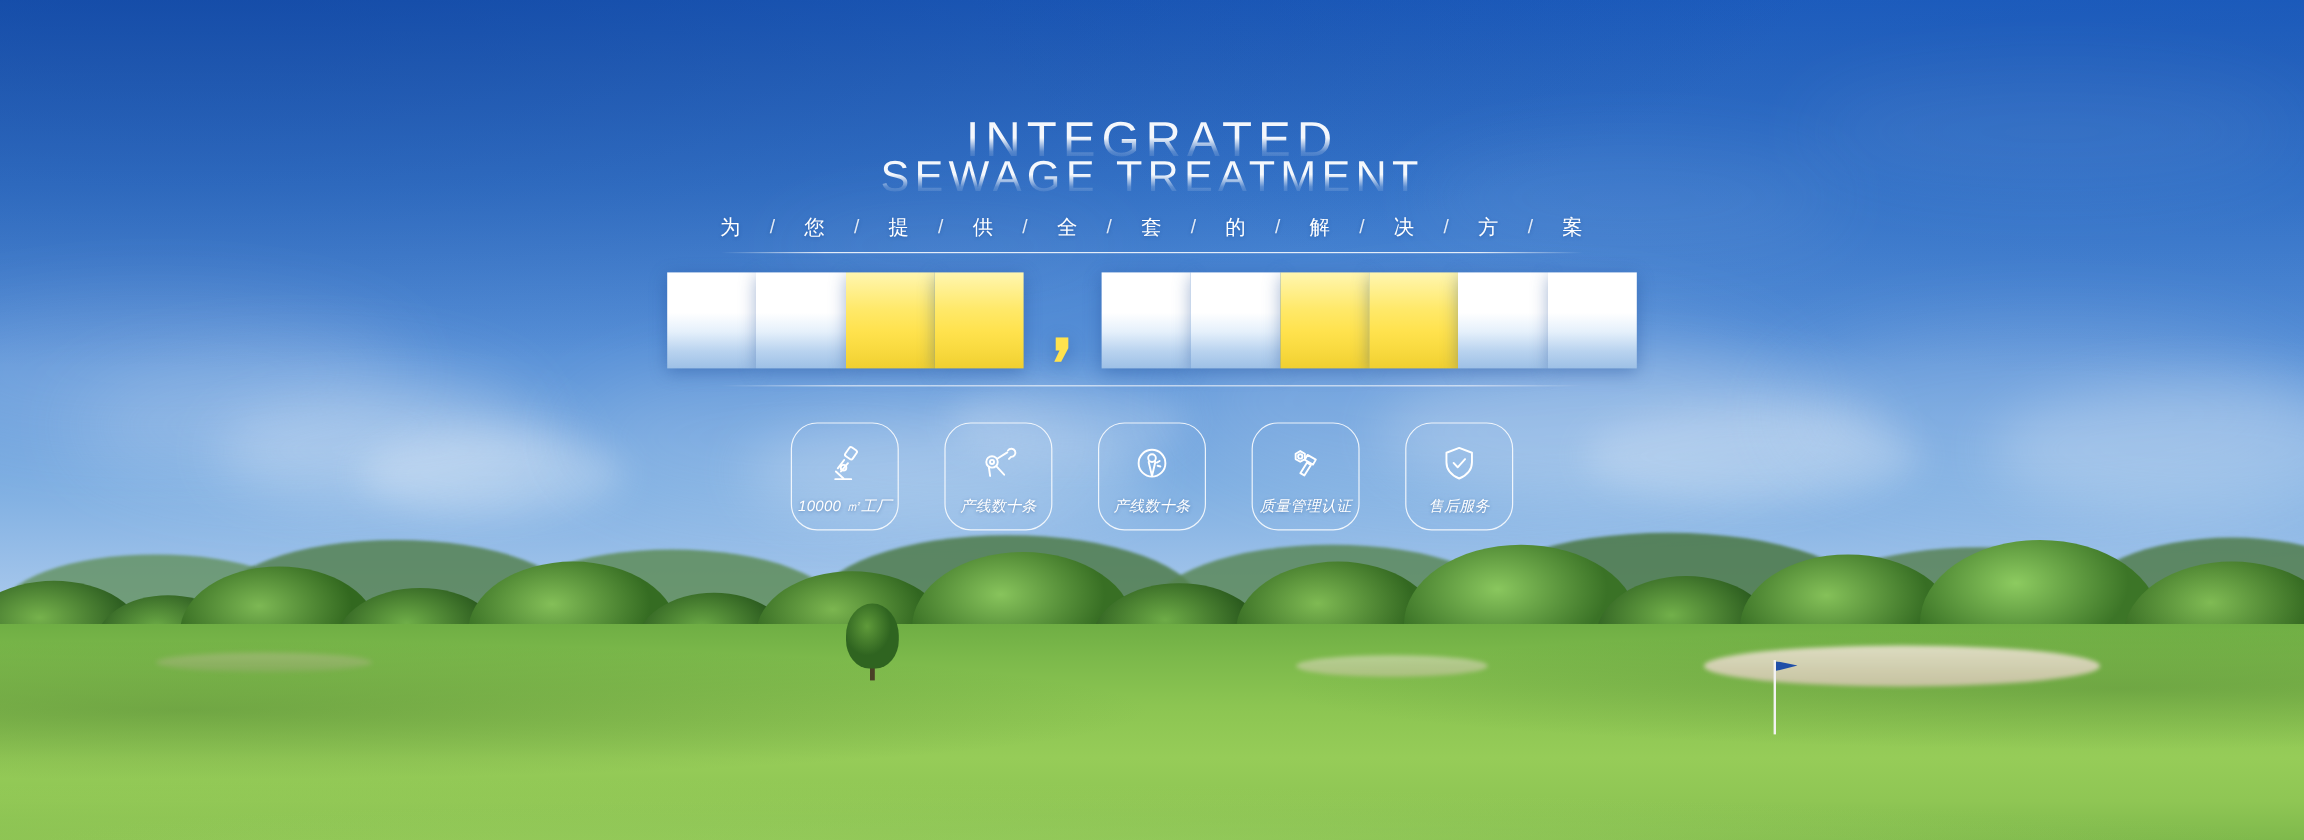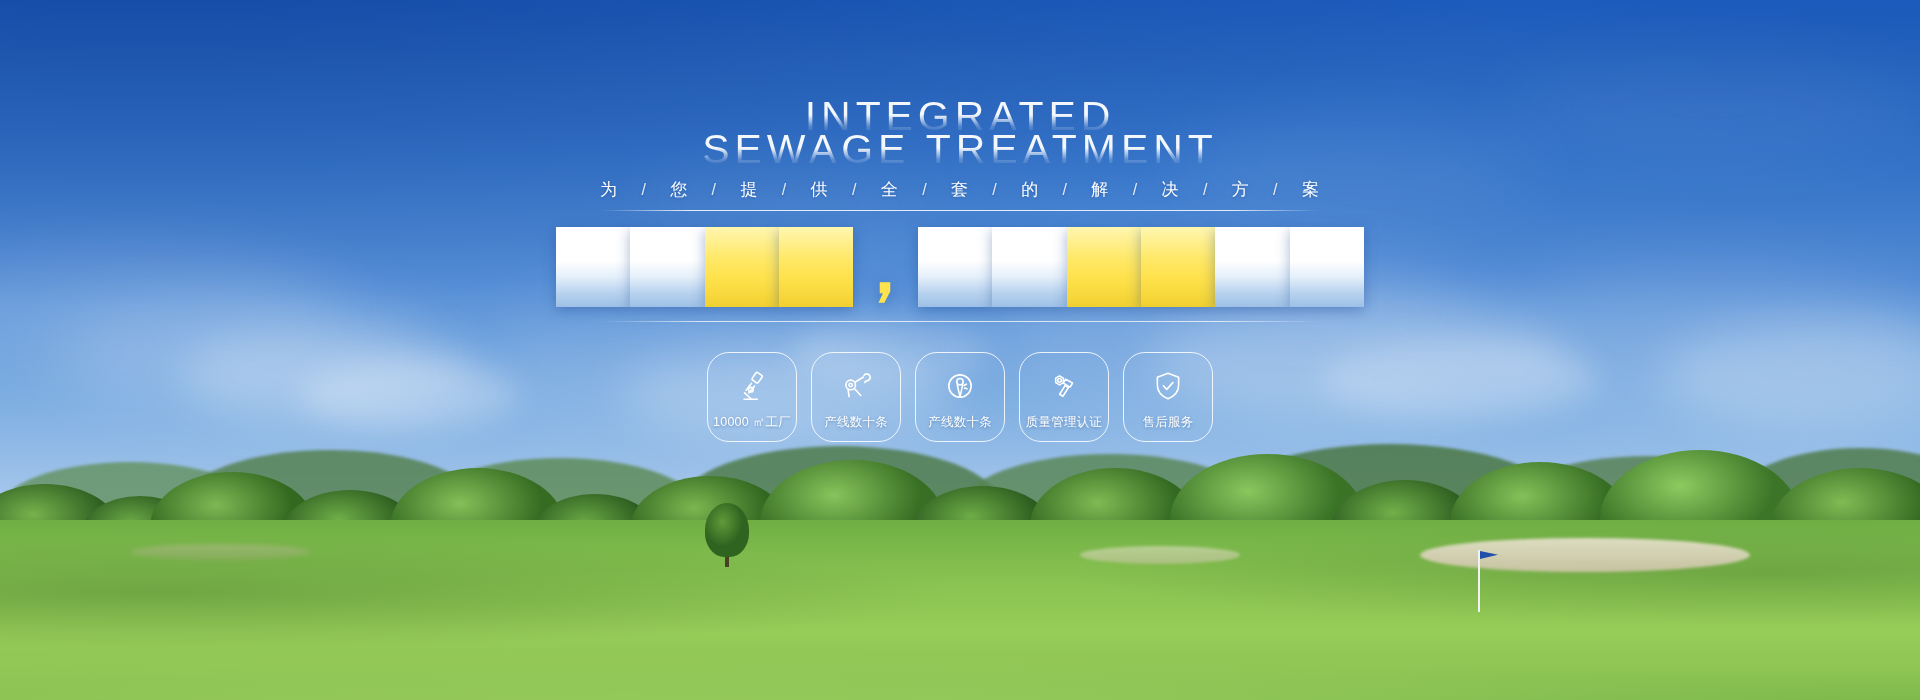--- a/index.html
+++ b/index.html
@@ -74,21 +74,21 @@
     -webkit-text-fill-color:transparent;
     background:linear-gradient(to bottom,
         rgba(255,255,255,.95) 0%,
         rgba(255,255,255,.95) 46%,
         rgba(255,255,255,.20) 74%,
         rgba(255,255,255,0) 96%);
     -webkit-background-clip:text;
     background-clip:text;
   }
   .eng-1 { top:0;  font-size:41px; }
-  .eng-2 { top:33px; font-size:41px; }
+  .eng-2 { top:33px; font-size:36px; }
 
   
   .sub {
     margin-top:8px;
     width:720px;
     display:flex; align-items:center; justify-content:space-between;
     color:#fff;
     font-size:17px;
     letter-spacing:.05em;
     text-shadow:0 1px 3px rgba(20,60,130,.35);
@@ -145,21 +145,21 @@
     background:linear-gradient(to right,
       rgba(255,255,255,0) 0%,
       rgba(255,255,255,.75) 14%,
       rgba(255,255,255,.75) 86%,
       rgba(255,255,255,0) 100%);
   }
 
   
   .badges {
     margin-top:30px;
-    display:flex; gap:14px;
+    display:flex; gap:38px;font-style:italic;
   }
   .badge {
     width:90px; height:90px;
     border:1.6px solid rgba(255,255,255,.85);
     border-radius:22px;
     display:flex; flex-direction:column;
     align-items:center; justify-content:flex-start;
     padding-top:16px;
     position:relative;
   }

